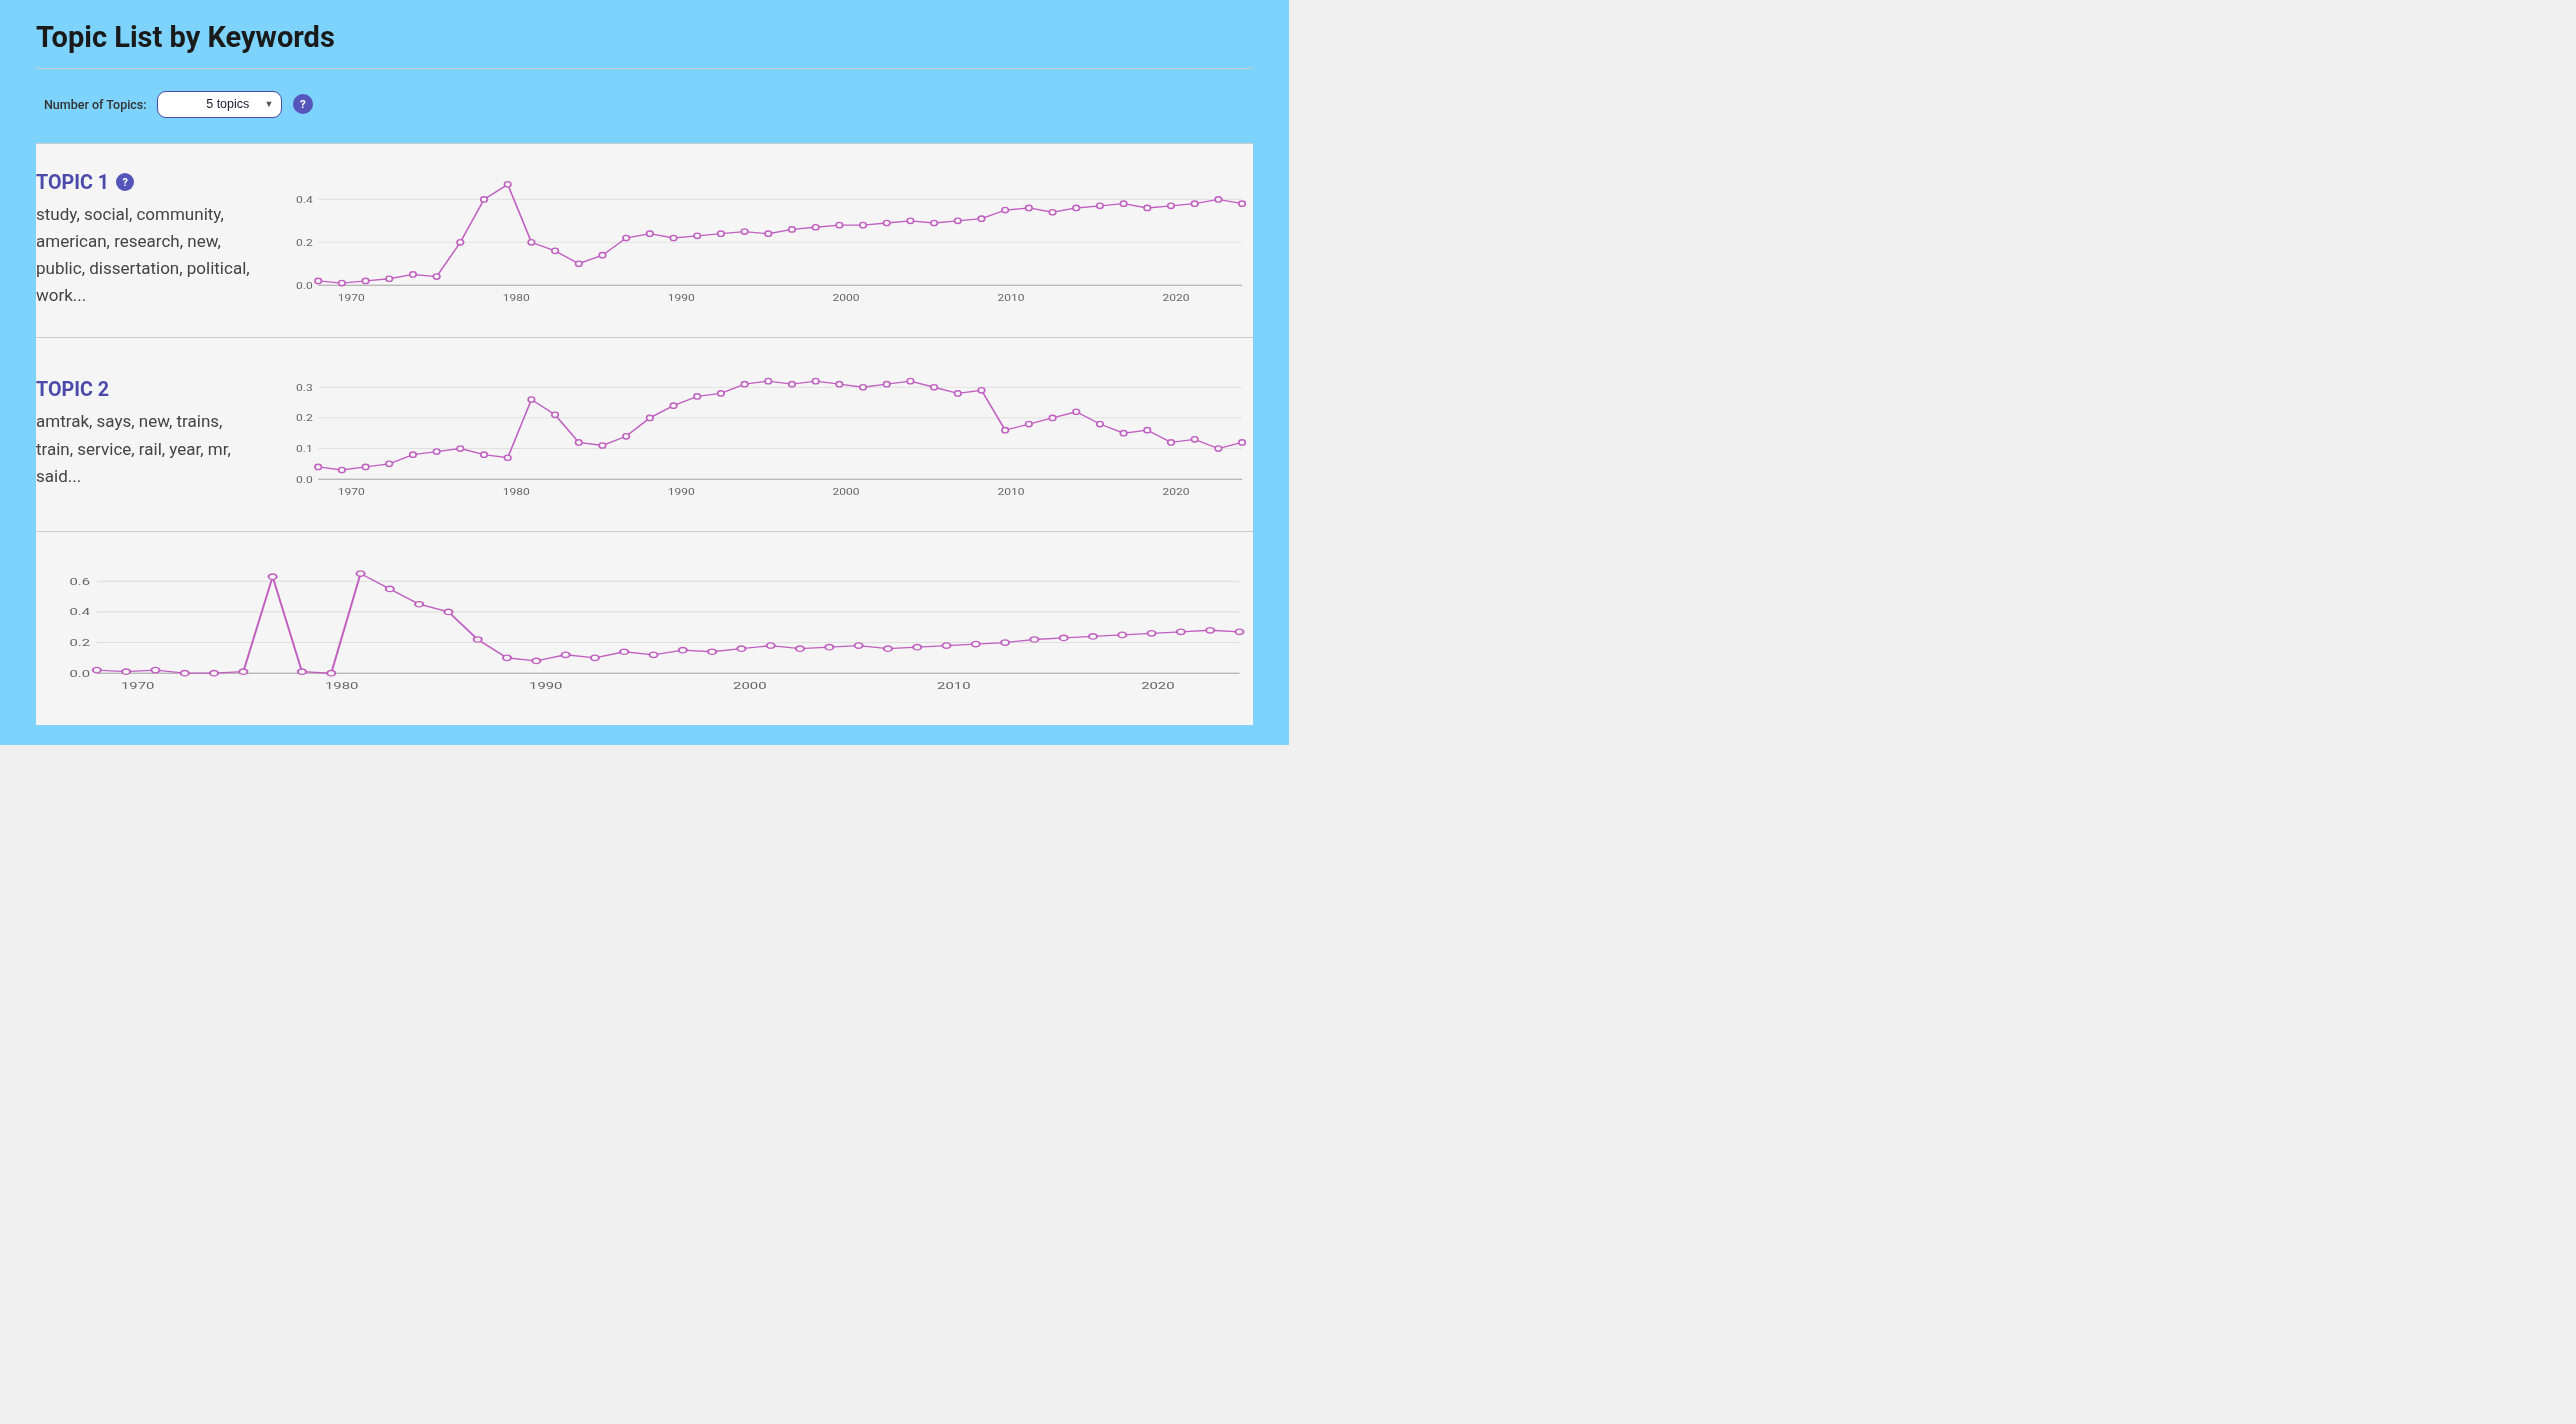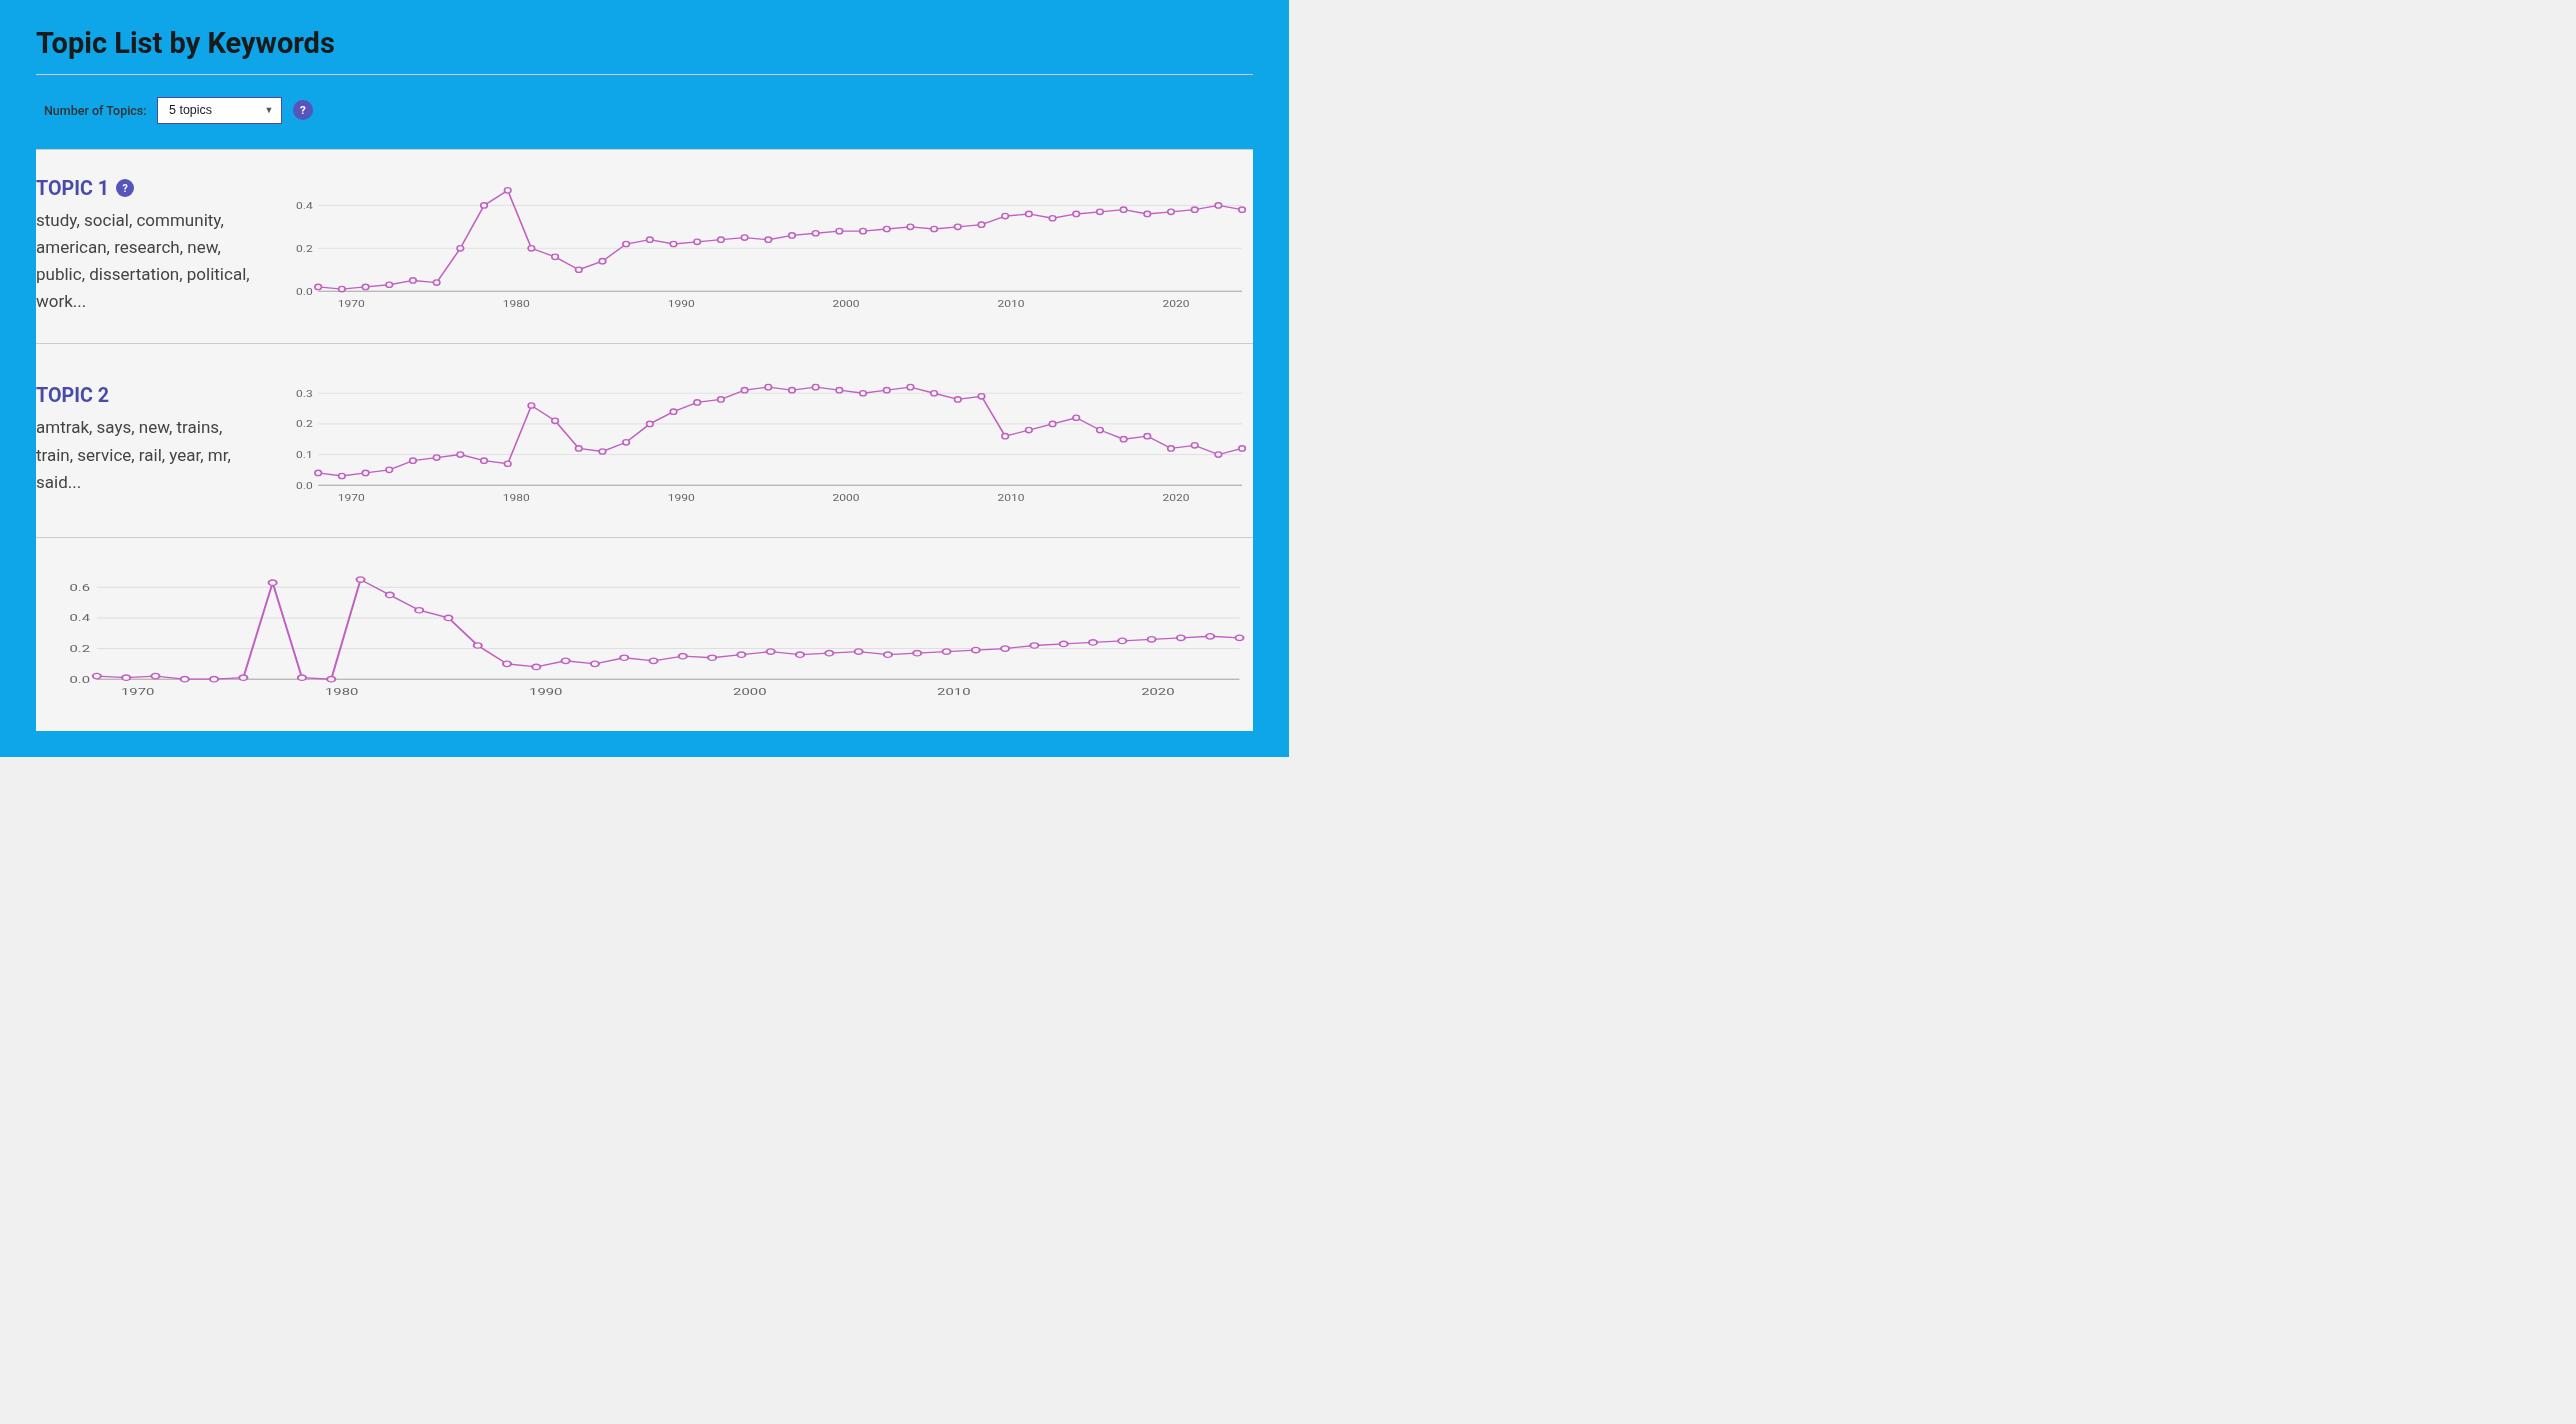--- a/index.html
+++ b/index.html
@@ -3,22 +3,22 @@
   <meta charset="utf-8">
   <style>
     * { box-sizing: border-box; margin: 0; padding: 0; }
     body {
       font-family: -apple-system, BlinkMacSystemFont, 'Segoe UI', Roboto, sans-serif;
       background: #f0f0f0;
       color: #222;
       min-height: 100vh;
     }
     .page-container {
-      background: #0ea5e9;
-      padding: 26px 36px;
+      background: #7dd3fc;
+      padding: 20px 36px;
       max-width: 1289px;
     }
     .page-title {
       font-size: 29px;
       font-weight: 700;
       color: #1a1a1a;
       margin-bottom: 10.7px;
     }
     .page-description {
       font-size: 12.5px;
@@ -40,28 +40,29 @@
     .topics-label {
       font-size: 12.5px;
       color: #333;
       font-weight: 500;
       margin-left: 8px;
     }
     .topics-select {
       appearance: none;
       -webkit-appearance: none;
       border: 1.8px solid #4a4aaa;
-      border-radius: 0;
+      border-radius: 9px;
       padding: 5.4px 32px 5.4px 10.7px;
       font-size: 12.5px;
       color: #1a1a2e;
       background: #fff;
       cursor: pointer;
       min-width: 125px;
       position: relative;
+      text-align: right;
     }
     .select-wrapper {
       position: relative;
       display: inline-block;
     }
     .select-wrapper::after {
       content: '▼';
       position: absolute;
       right: 9px;
       top: 50%;

